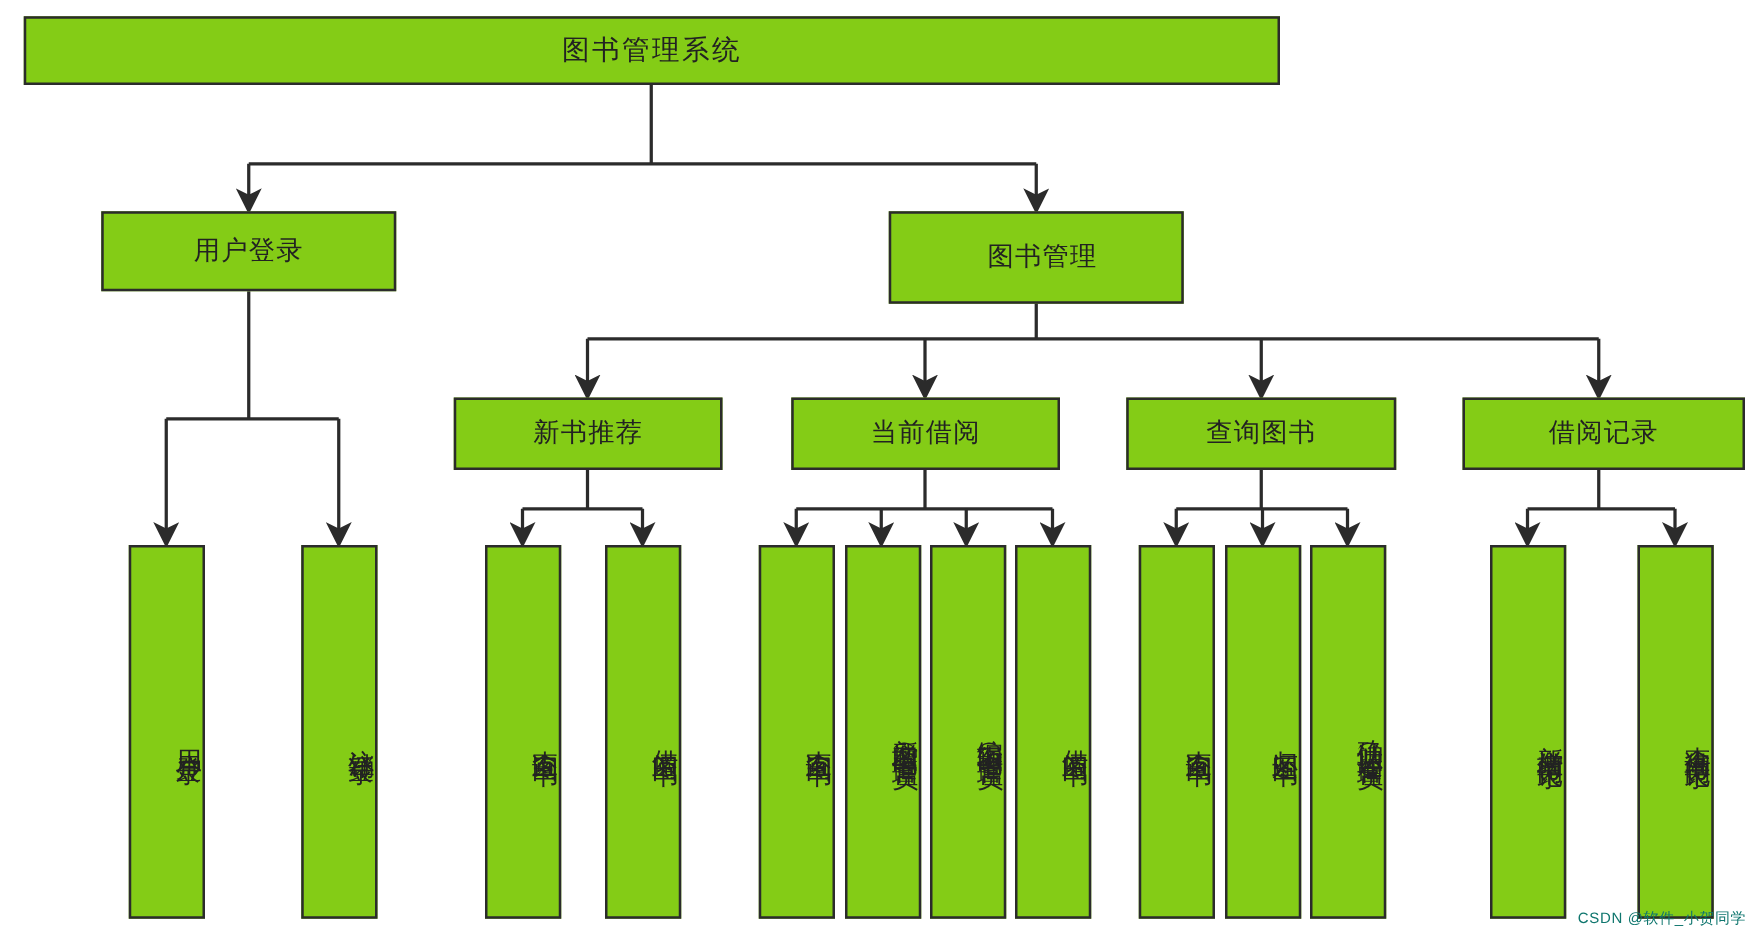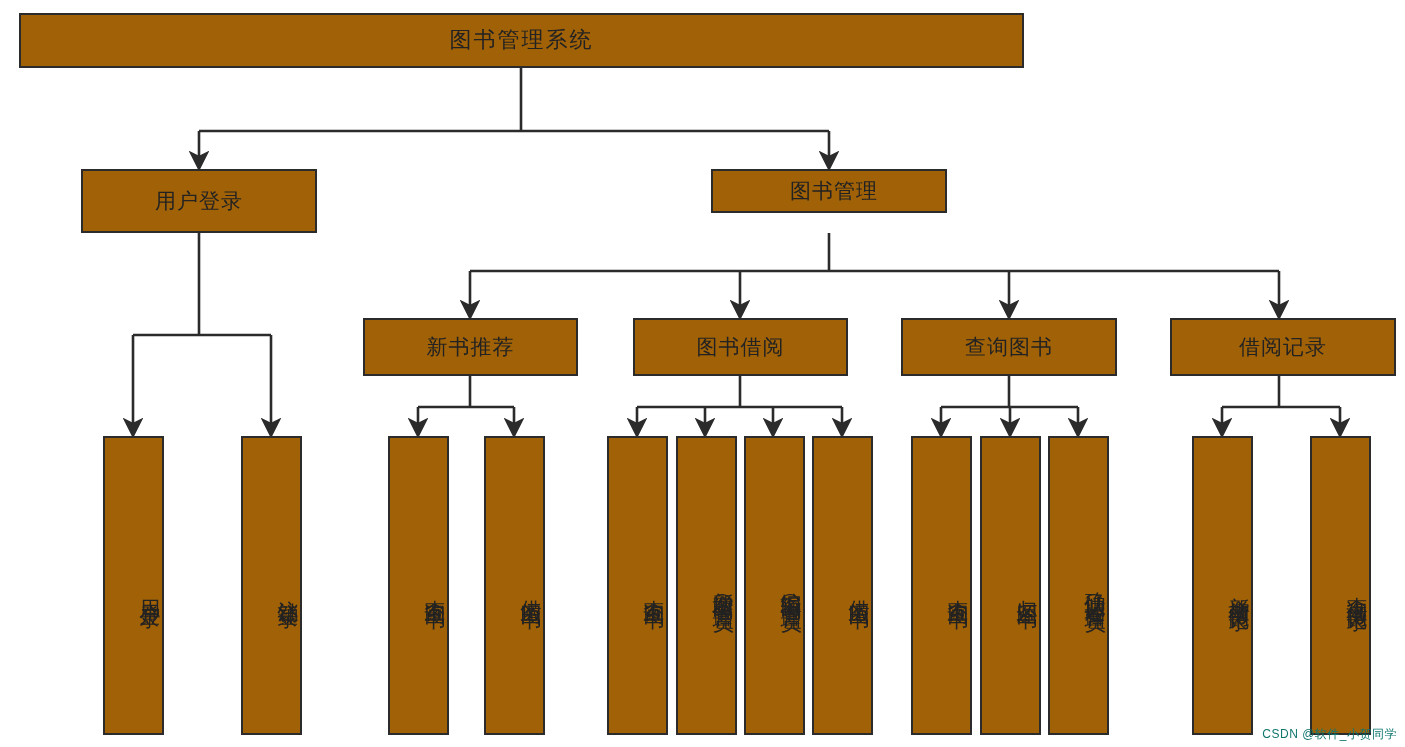--- a/index.html
+++ b/index.html
@@ -22,21 +22,21 @@
     position: absolute;
     left: 0;
     top: 0;
     width: 1405px;
     height: 747px;
     pointer-events: none;
   }
   .node {
     position: absolute;
     box-sizing: border-box;
-    background: #a16207;
+    background: #84cc16;
     border: 2px solid #2b2b2b;
     display: flex;
     align-items: center;
     justify-content: center;
     color: #222222;
   }
   .node.horiz {
     font-size: 21px;
     letter-spacing: 1px;
     line-height: 1.2;
@@ -124,29 +124,29 @@
     </g>
   </svg>
 
   <div class="node horiz title" style="left:19px; top:13px; width:1005px; height:55px;">
     <span>图书管理系统</span>
   </div>
 
   <div class="node horiz" style="left:81px; top:169px; width:236px; height:64px;">
     <span>用户登录</span>
   </div>
-  <div class="node horiz" style="left:711px; top:169px; width:236px; height:44px;padding-left:10px;">
+  <div class="node horiz" style="left:711px; top:169px; width:236px; height:74px;padding-left:10px;">
     <span>图书管理</span>
   </div>
 
   <div class="node horiz" style="left:363px; top:318px; width:215px; height:58px;">
     <span>新书推荐</span>
   </div>
   <div class="node horiz" style="left:633px; top:318px; width:215px; height:58px;">
-    <span>图书借阅</span>
+    <span>当前借阅</span>
   </div>
   <div class="node horiz" style="left:901px; top:318px; width:216px; height:58px;">
     <span>查询图书</span>
   </div>
   <div class="node horiz" style="left:1170px; top:318px; width:226px; height:58px;">
     <span>借阅记录</span>
   </div>
 
   <div class="node vert" style="left:103px; top:436px; width:61px; height:299px;">
     <span>用户登录</span>

